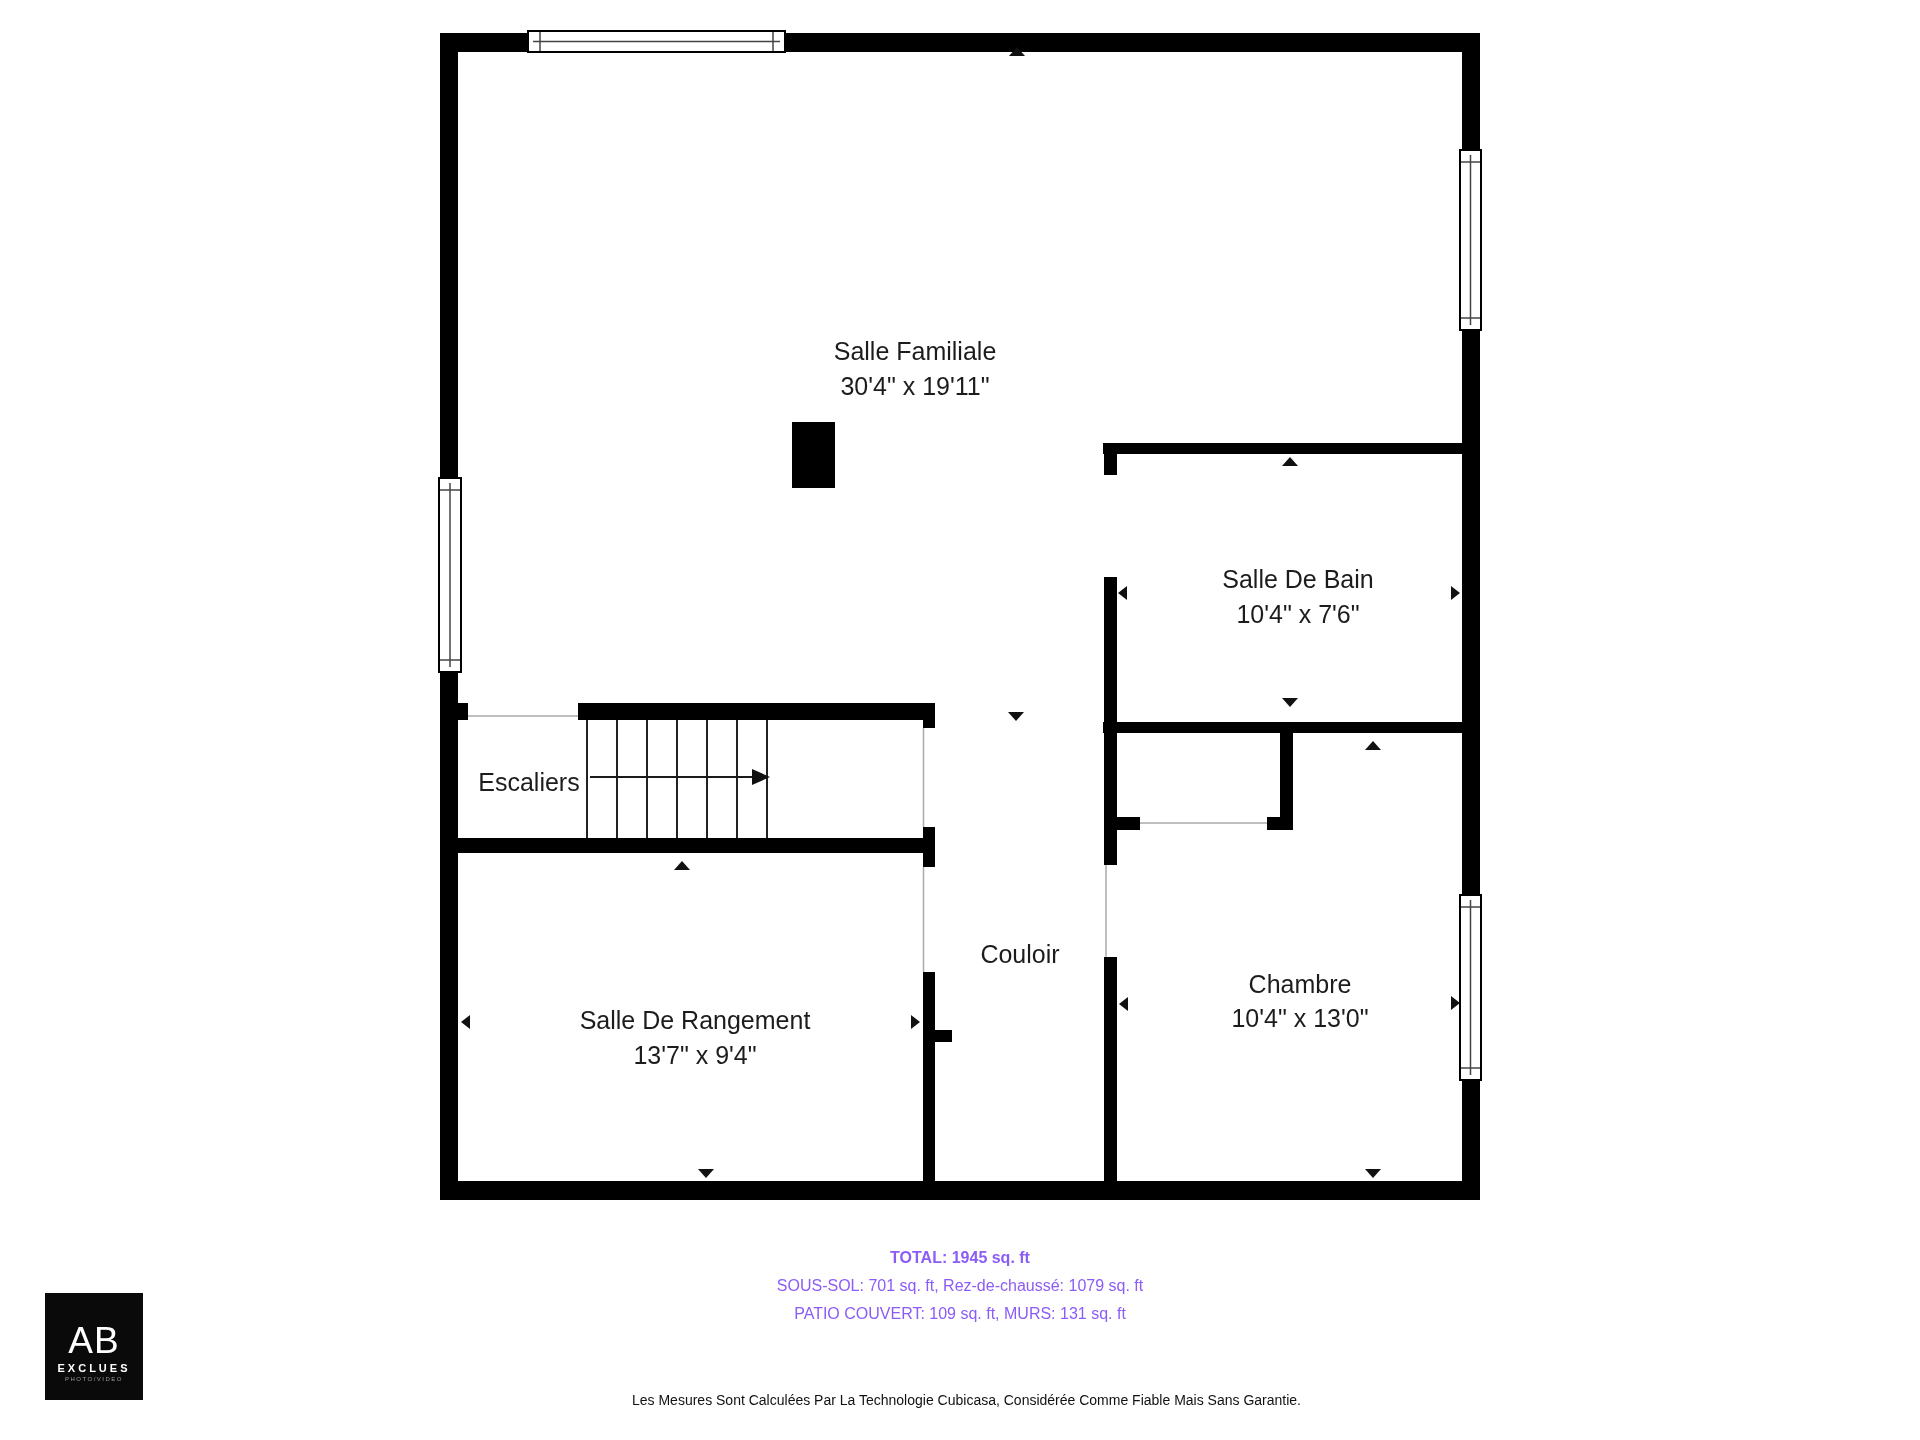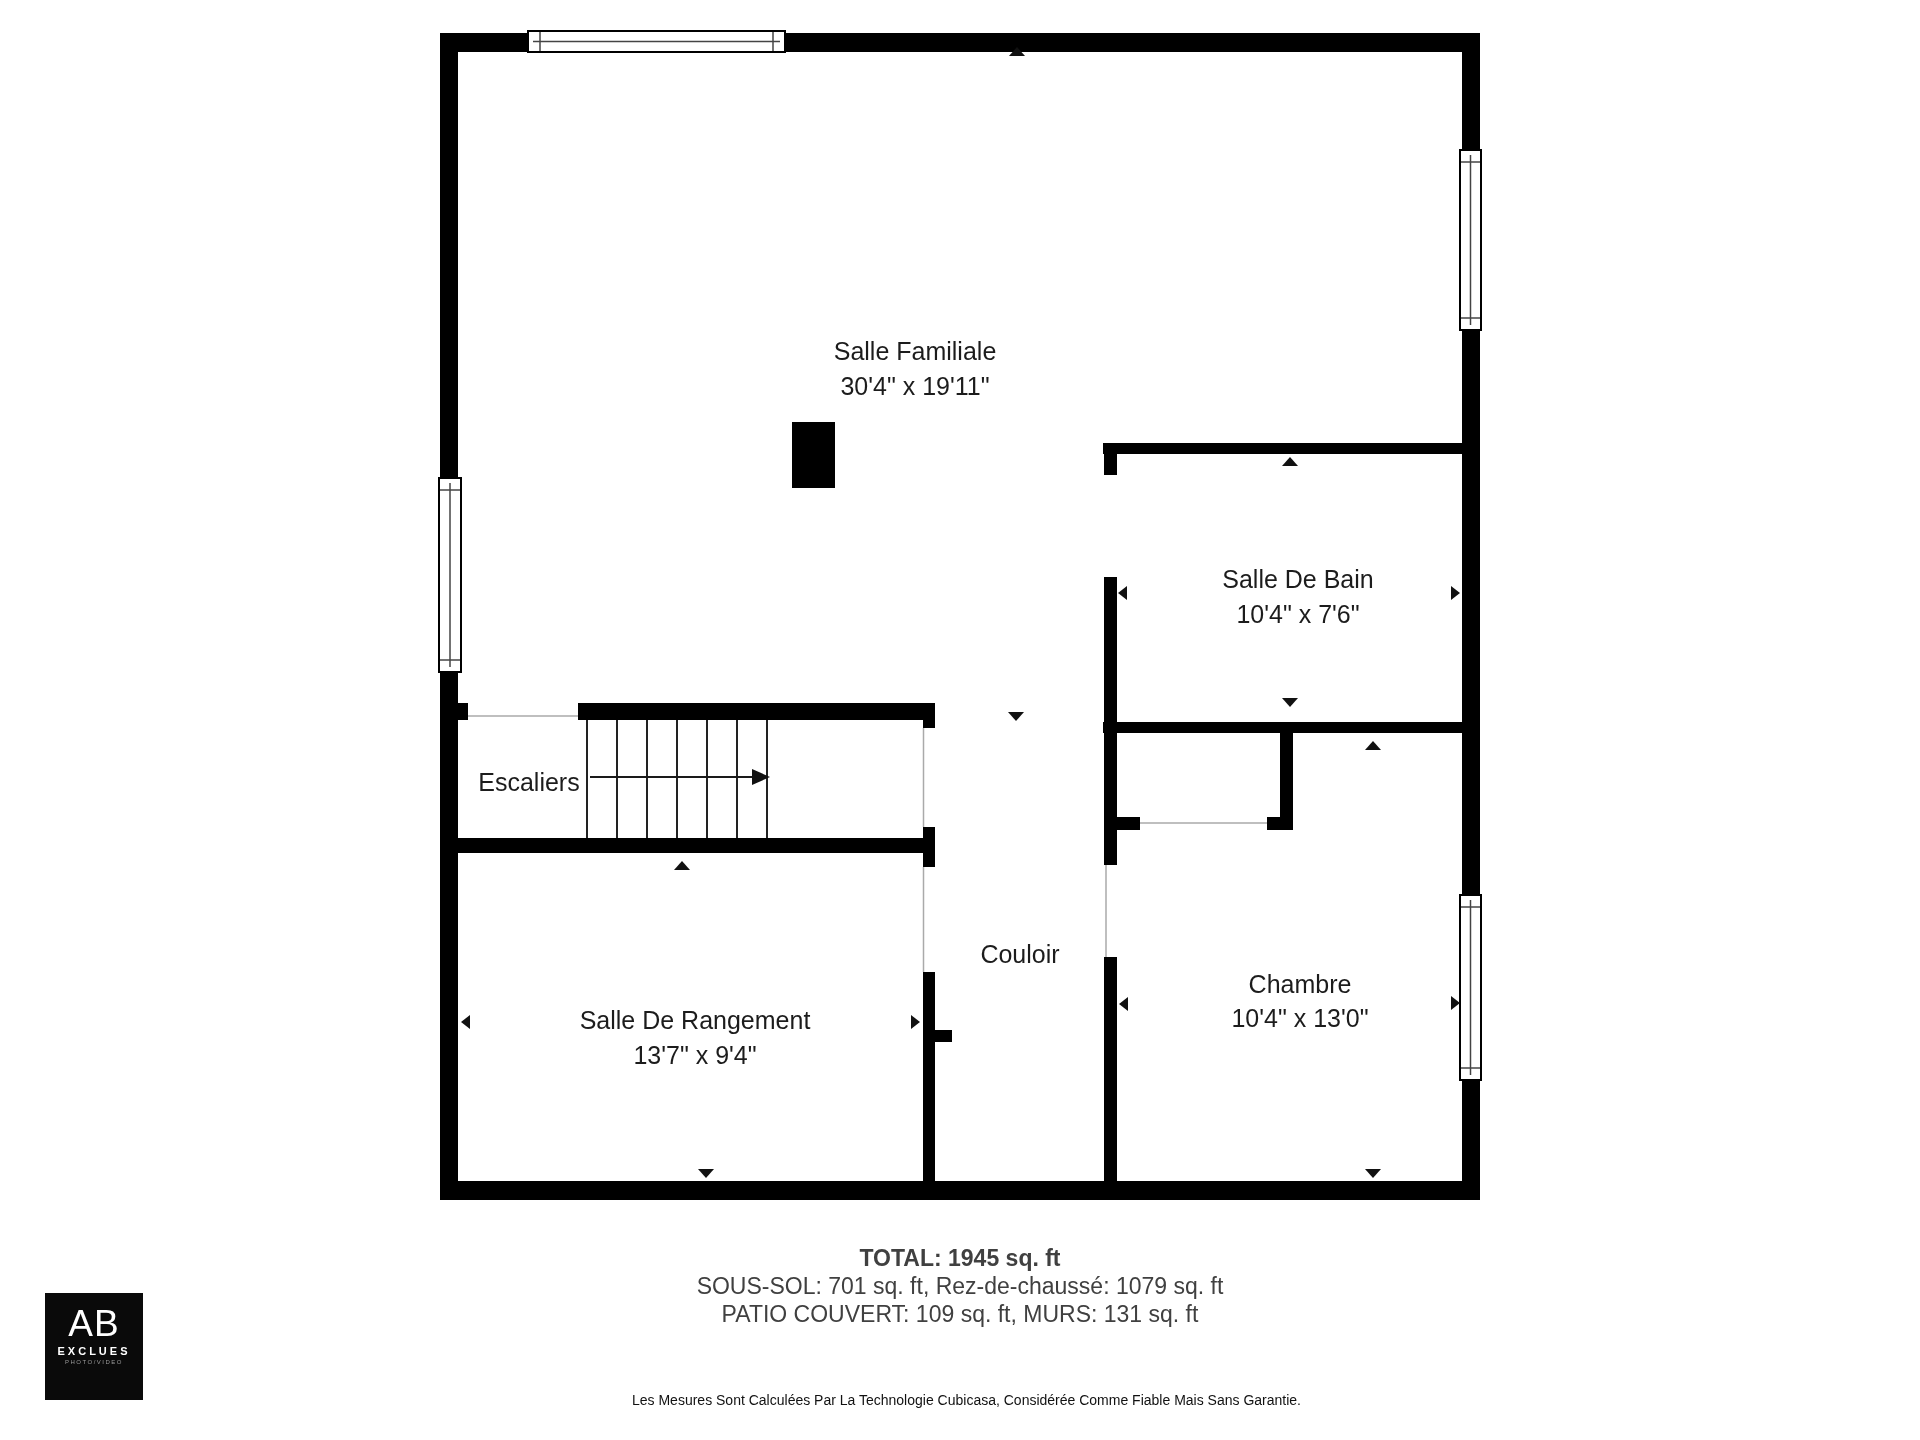--- a/index.html
+++ b/index.html
@@ -14,31 +14,31 @@
   .doorline{stroke:#aaaaaa;stroke-width:1.5;fill:none;}
   .tread{stroke:#222222;stroke-width:2;fill:none;}
   .arrowline{stroke:#1a1a1a;stroke-width:2;fill:none;}
   .marker{fill:#111111;}
   .room-name,.room-dims{
     fill:#1c1c1c;font-size:25px;text-anchor:middle;
     font-family:"Liberation Sans", sans-serif;
   }
   #footer{
     position:absolute;left:0;right:0;top:1244px;text-align:center;
-    color:#404040;font-size:23px;line-height:28px;
+    color:#8b5cf6;font-size:16px;line-height:28px;
   }
   #footer .bold{font-weight:bold;}
   #disclaimer{
     position:absolute;left:0;right:0;top:1392px;text-align:center;
     color:#111111;font-size:14px;padding-left:13px;
   }
   #logo{
     position:absolute;left:45px;top:1293px;width:98px;height:107px;
     background:#0a0a0a;color:#ffffff;text-align:center;box-sizing:border-box;
-    padding-top:12px;
+    padding-top:29px;
   }
   #logo .initials{font-size:37px;font-weight:300;line-height:1;letter-spacing:1px;}
   #logo .name{font-size:11px;font-weight:bold;letter-spacing:3px;margin-top:3px;}
   #logo .tagline{font-size:6px;color:#9a9a9a;letter-spacing:1.5px;margin-top:2px;}
 </style>
 </head>
 <body>
 
 <svg id="plan-svg" width="1920" height="1440" viewBox="0 0 1920 1440">
 

